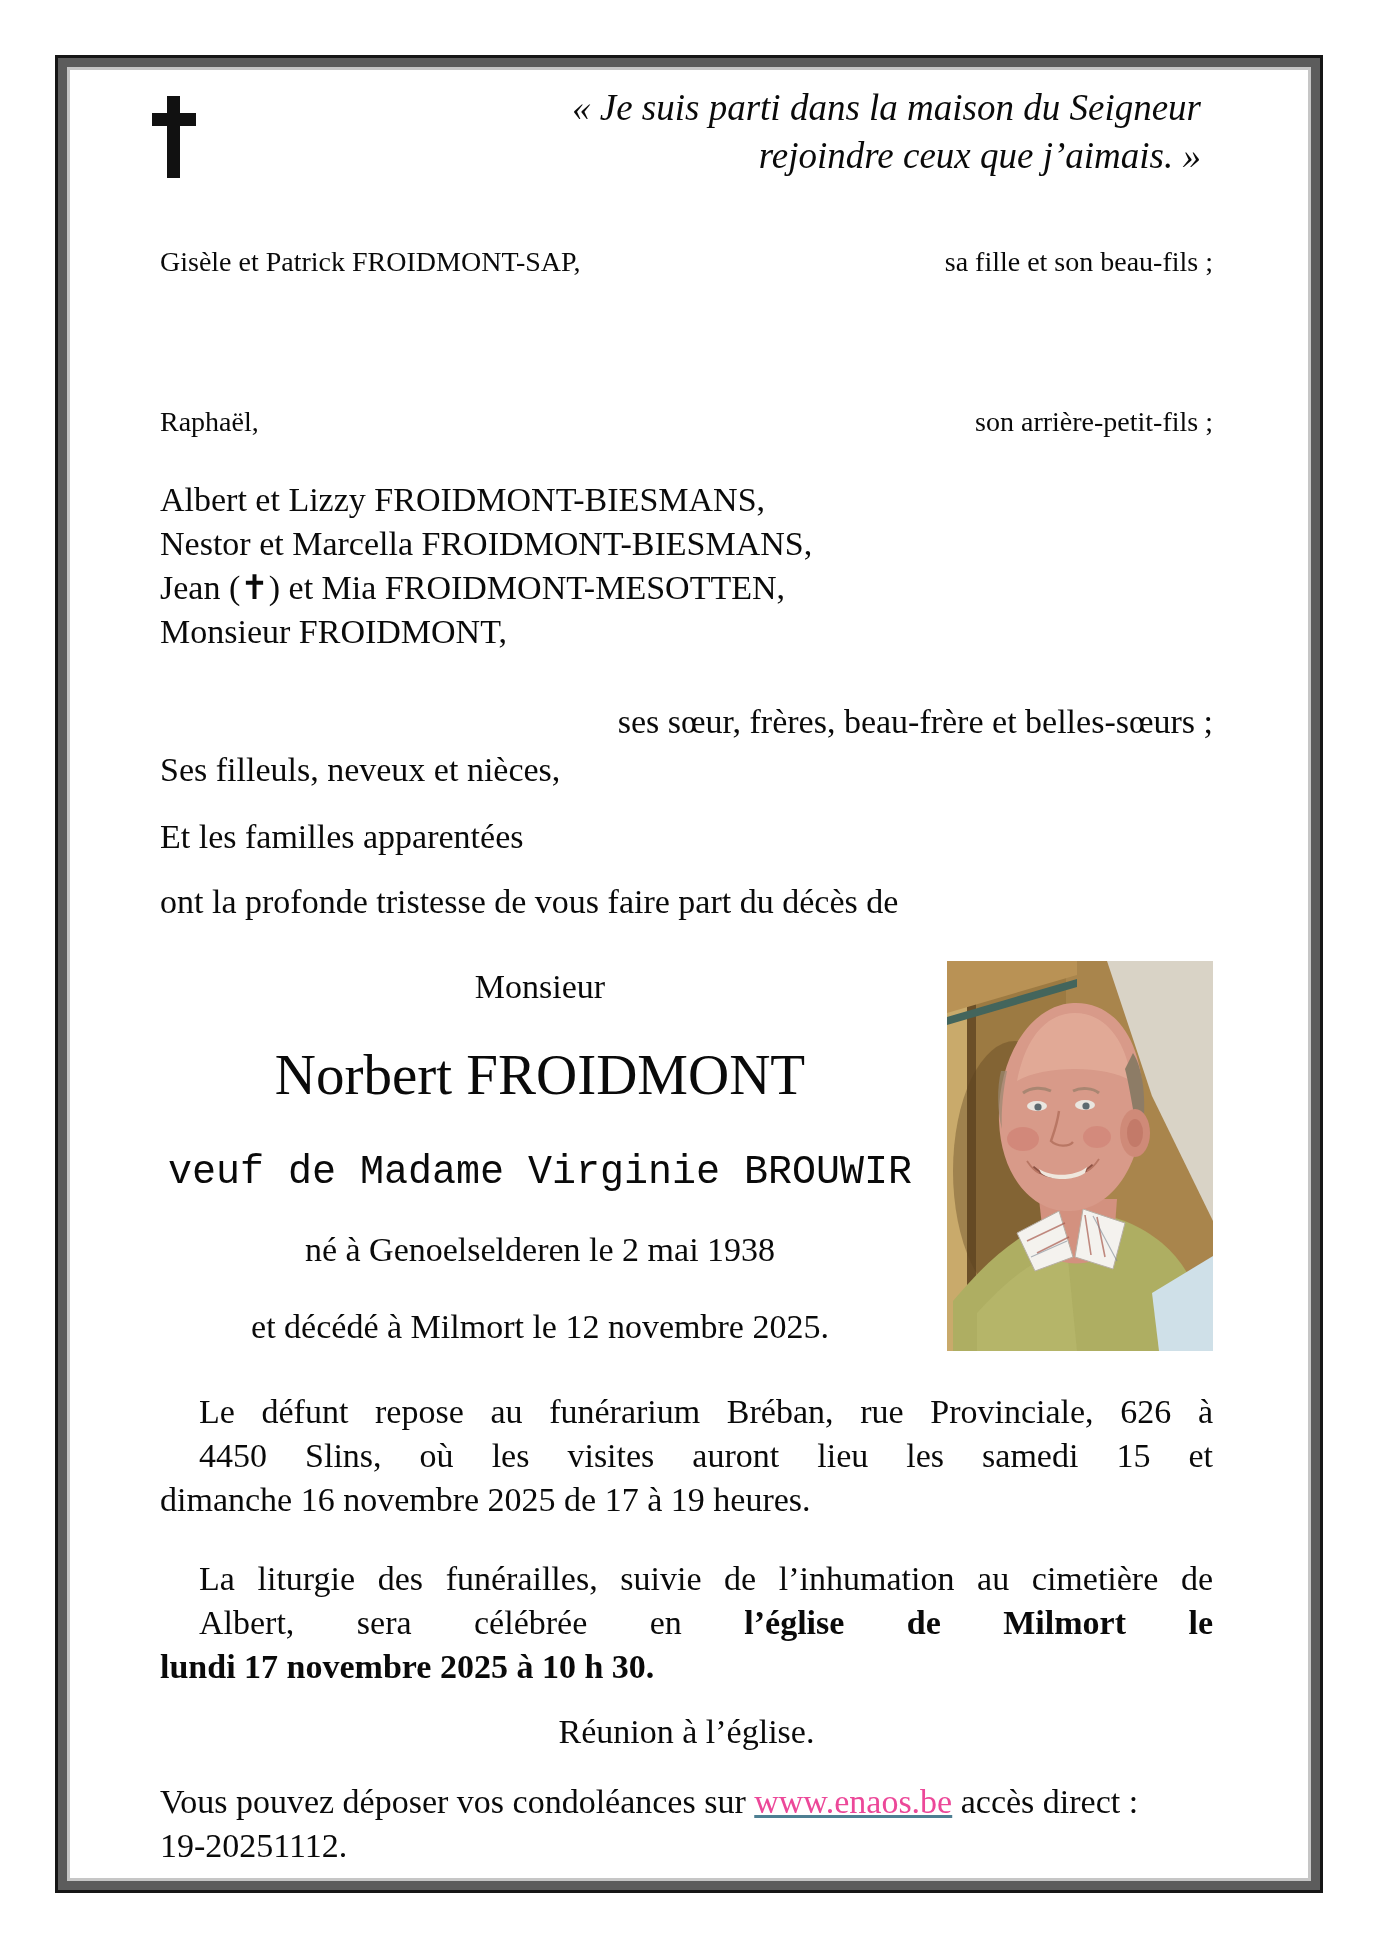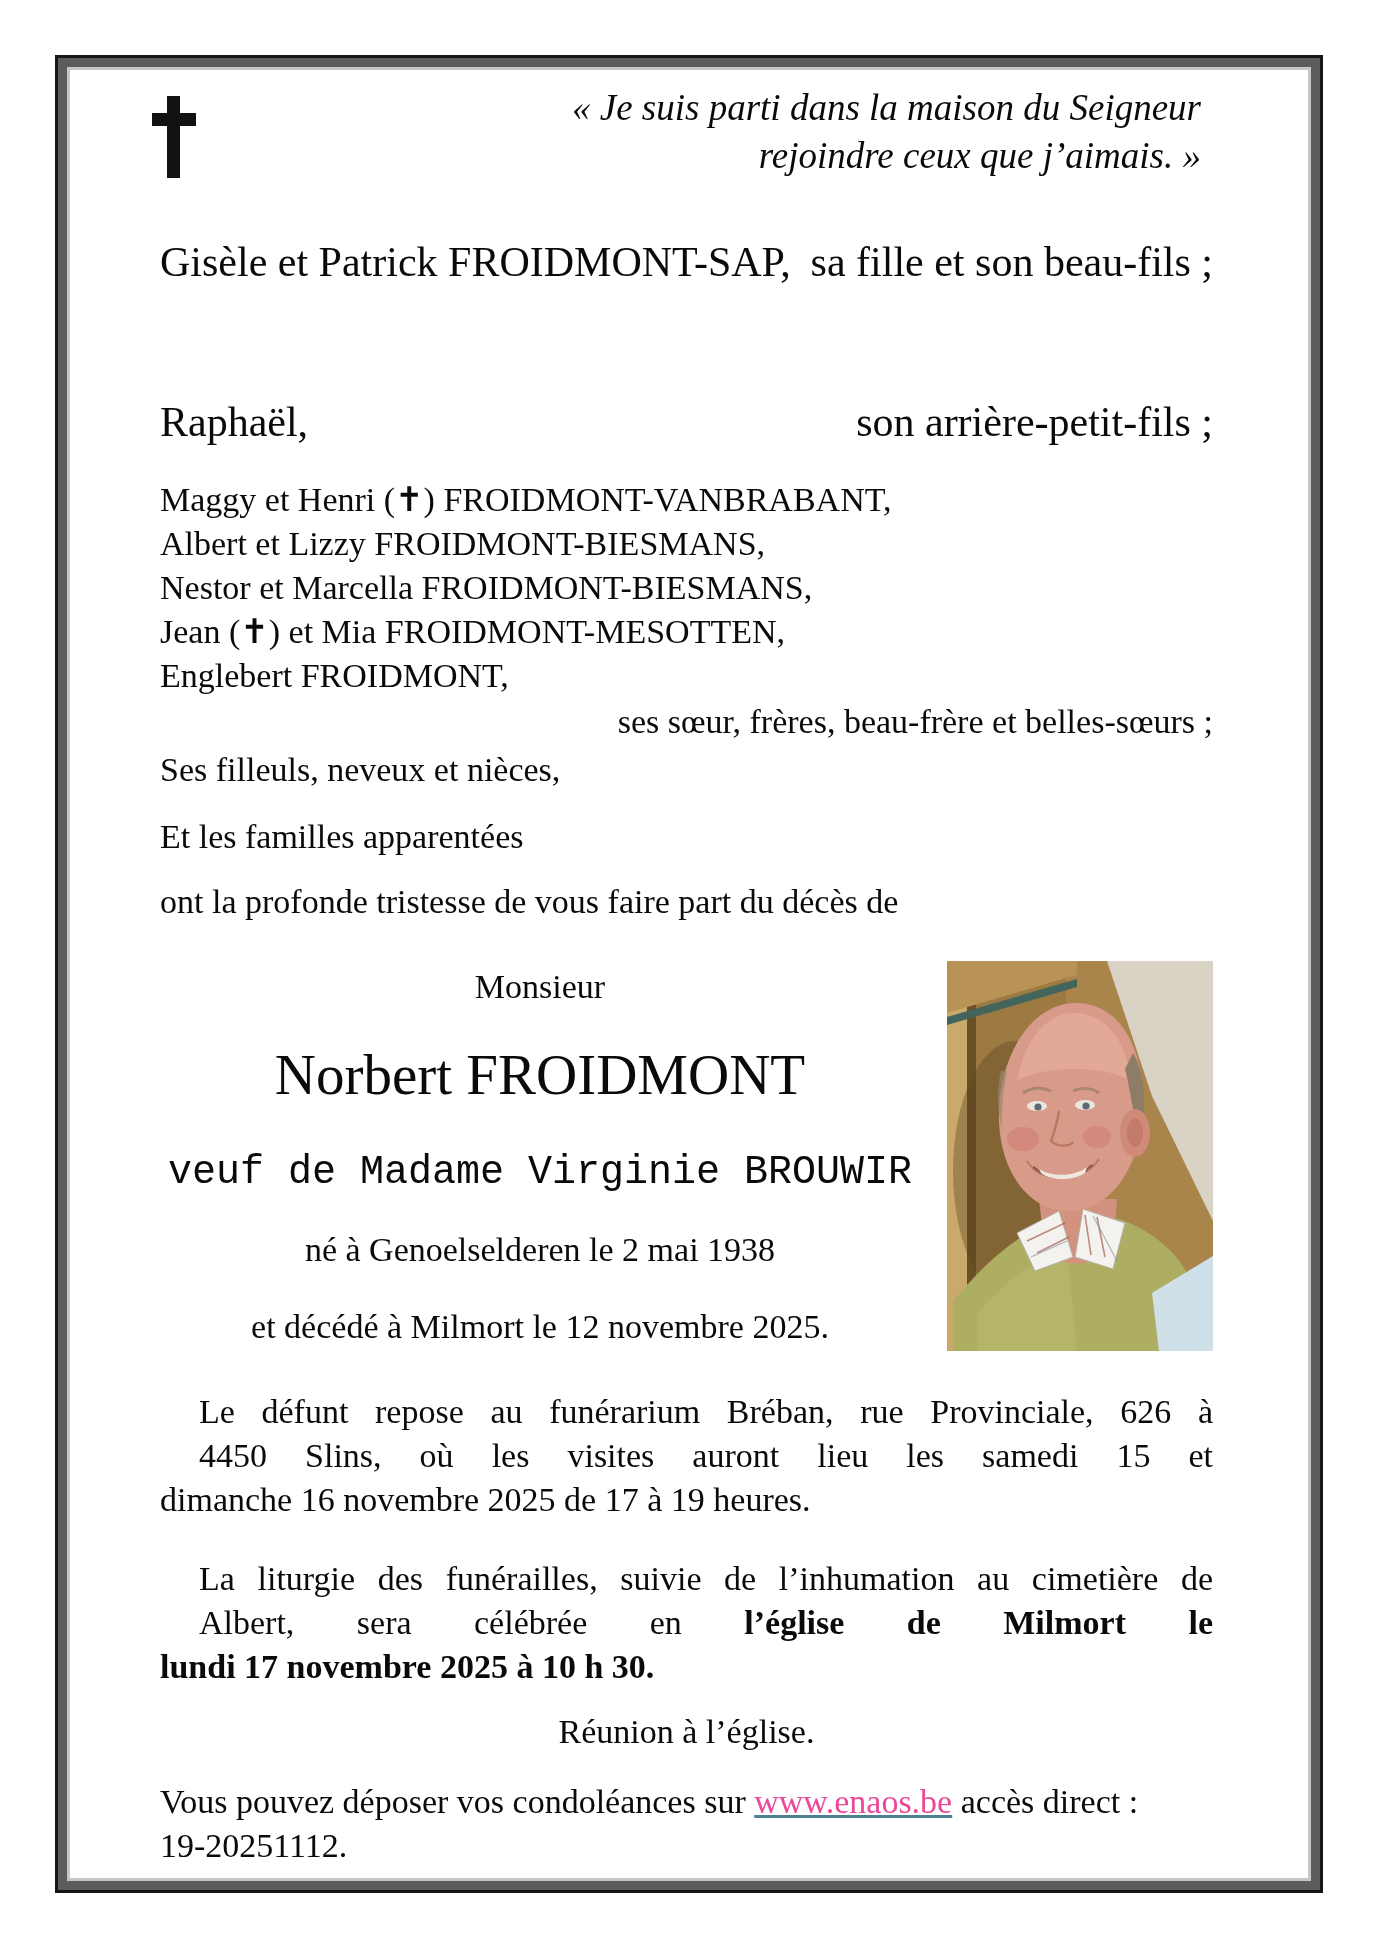--- a/index.html
+++ b/index.html
@@ -50,21 +50,21 @@
 
   .quote {
     position: absolute; right: 165px; top: 84px;
     text-align: right; font-style: italic;
     font-size: 37px; line-height: 48px; z-index: 1;
   }
 
   .pairrow {
     position: absolute; left: 160px; width: 1053px;
     display: flex; justify-content: space-between; z-index: 1;
-    font-size: 42px; line-height: 44px; align-items: flex-end;
+    font-size: 28px; line-height: 44px; align-items: flex-end;
   }
 
   .siblings { left: 160px; top: 478px; width: 1053px; }
   .right-line { left: 160px; width: 1053px; text-align: right; }
 
   .colcenter {
     position: absolute; left: 160px; width: 760px;
     text-align: center; z-index: 1;
   }
   .deceased-name { font-size: 57px; line-height: 86px; font-weight: normal; }
@@ -114,25 +114,24 @@
   <div class="pairrow" style="top:240px">
     <span>Gisèle et Patrick FROIDMONT-SAP,</span>
     <span>sa fille et son beau-fils ;</span>
   </div>
   <div class="pairrow" style="top:400px">
     <span>Raphaël,</span>
     <span>son arrière-petit-fils ;</span>
   </div>
 
   <div class="txt siblings">
-    <div>Maggy et Henri (✝) FROIDMONT-VANBRABANT,</div>
     <div>Albert et Lizzy FROIDMONT-BIESMANS,</div>
     <div>Nestor et Marcella FROIDMONT-BIESMANS,</div>
     <div>Jean (✝) et Mia FROIDMONT-MESOTTEN,</div>
-    <div>Englebert FROIDMONT,</div>
+    <div>Monsieur FROIDMONT,</div>
   </div>
 
   <div class="txt right-line" style="top:700px">ses sœur, frères, beau-frère et belles-sœurs ;</div>
 
   <div class="txt" style="left:160px; top:748px">Ses filleuls, neveux et nièces,</div>
   <div class="txt" style="left:160px; top:815px">Et les familles apparentées</div>
   <div class="txt" style="left:160px; top:880px">ont la profonde tristesse de vous faire part du décès de</div>
 
   <div class="colcenter txt" style="top:965px">Monsieur</div>
   <div class="colcenter deceased-name" style="top:1032px">Norbert FROIDMONT</div>

